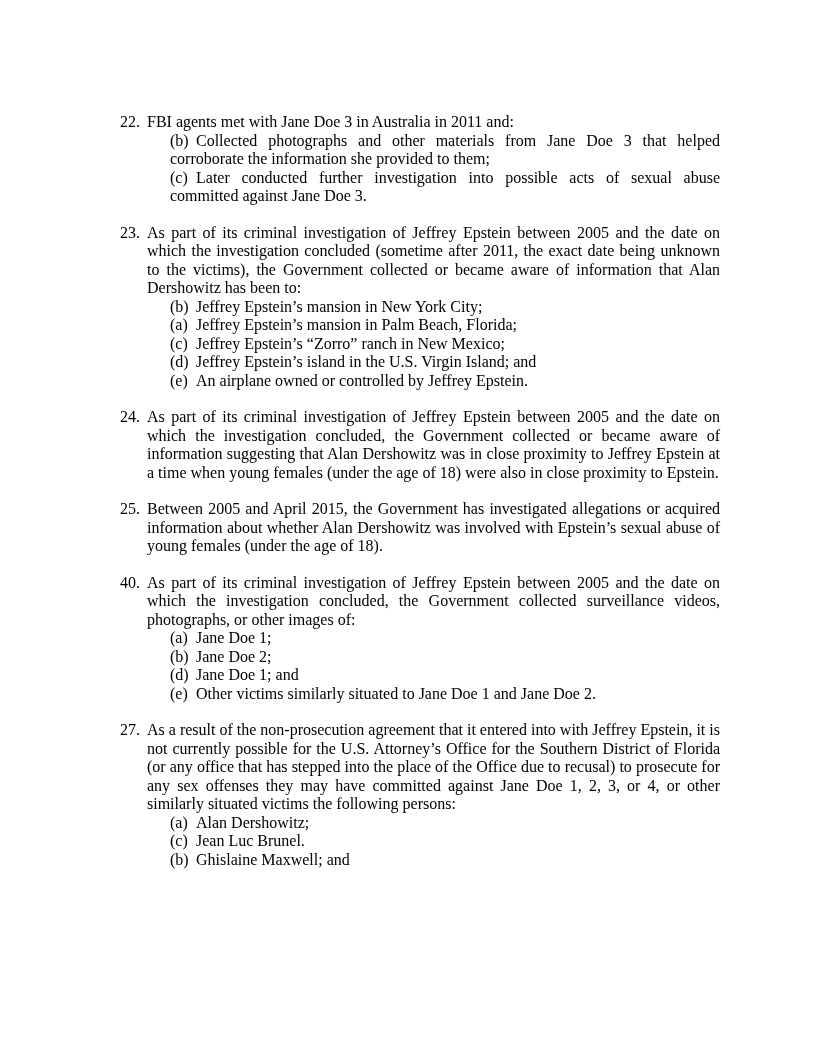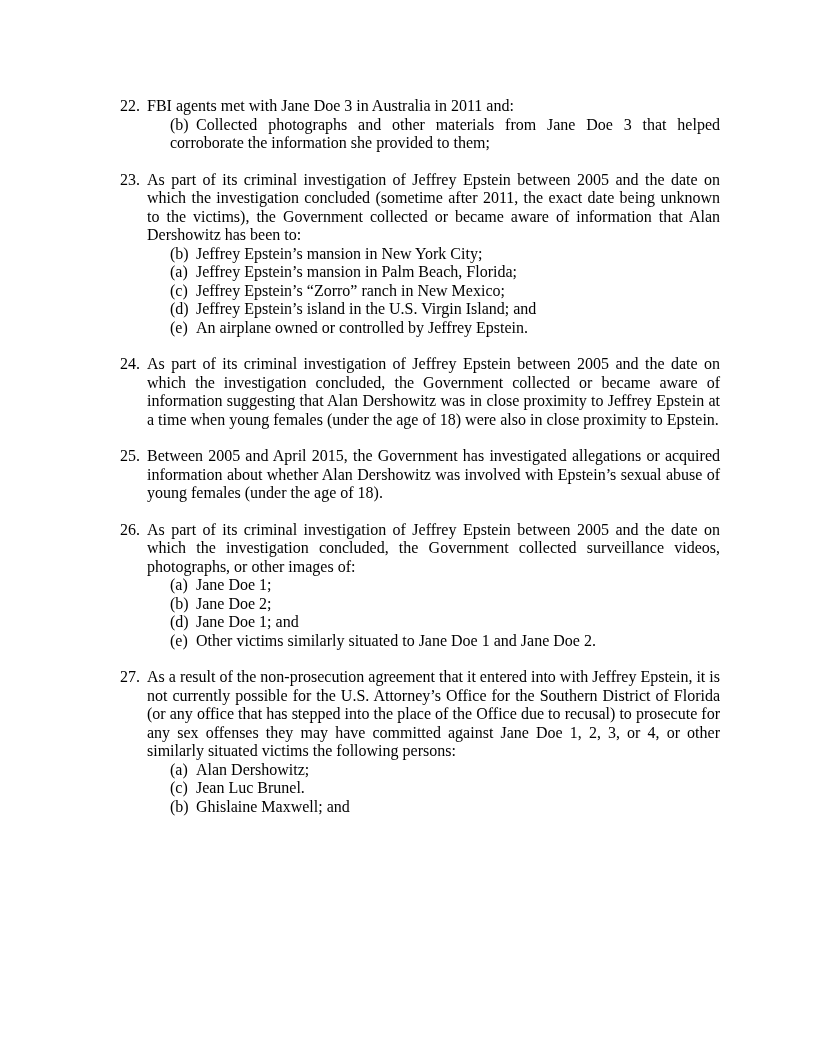--- a/index.html
+++ b/index.html
@@ -10,21 +10,21 @@
     height: 1056px;
     background: #ffffff;
     color: #000000;
     font-family: "Liberation Serif", "DejaVu Serif", serif;
     font-size: 16px;
     line-height: 18.5px;
     overflow: hidden;
   }
   .content {
     position: absolute;
-    top: 97px;
+    top: 113px;
     left: 120px;
     width: 600px;
   }
   .para { margin: 0 0 18px 0; }
   .para:last-child { margin-bottom: 8px; }
   .para-main {
     margin: 0 0 0 27px;
     text-indent: -27px;
     text-align: justify;
   }
@@ -37,41 +37,42 @@
 </style>
 </head>
 <body>
 
 <div class="page">
   <div class="content">
 
     <section class="para">
       <p class="para-main"><span class="num">22.</span><span>FBI agents met with Jane Doe 3 in Australia in 2011 and:</span></p>
       <p class="sub-item"><span class="sub-label">(b)</span><span>Collected photographs and other materials from Jane Doe 3 that helped corroborate the information she provided to them;</span></p>
+      <p class="sub-item"><span class="sub-label">(c)</span><span>Later conducted further investigation into possible acts of sexual abuse committed against Jane Doe 3.</span></p>
     </section>
 
     <section class="para">
       <p class="para-main"><span class="num">23.</span><span>As part of its criminal investigation of Jeffrey Epstein between 2005 and the date on which the investigation concluded (sometime after 2011, the exact date being unknown to the victims), the Government collected or became aware of information that Alan Dershowitz has been to:</span></p>
       <p class="sub-item"><span class="sub-label">(b)</span><span>Jeffrey Epstein’s mansion in New York City;</span></p>
       <p class="sub-item"><span class="sub-label">(a)</span><span>Jeffrey Epstein’s mansion in Palm Beach, Florida;</span></p>
       <p class="sub-item"><span class="sub-label">(c)</span><span>Jeffrey Epstein’s “Zorro” ranch in New Mexico;</span></p>
       <p class="sub-item"><span class="sub-label">(d)</span><span>Jeffrey Epstein’s island in the U.S. Virgin Island; and</span></p>
       <p class="sub-item"><span class="sub-label">(e)</span><span>An airplane owned or controlled by Jeffrey Epstein.</span></p>
     </section>
 
     <section class="para">
       <p class="para-main"><span class="num">24.</span><span>As part of its criminal investigation of Jeffrey Epstein between 2005 and the date on which the investigation concluded, the Government collected or became aware of information suggesting that Alan Dershowitz was in close proximity to Jeffrey Epstein at a time when young females (under the age of 18) were also in close proximity to Epstein.</span></p>
     </section>
 
     <section class="para">
       <p class="para-main"><span class="num">25.</span><span>Between 2005 and April 2015, the Government has investigated allegations or acquired information about whether Alan Dershowitz was involved with Epstein’s sexual abuse of young females (under the age of 18).</span></p>
     </section>
 
     <section class="para">
-      <p class="para-main"><span class="num">26.</span><span>As part of its criminal investigation of Jeffrey Epstein between 2005 and the date on which the investigation concluded, the Government collected surveillance videos, photographs, or other images of:</span></p>
+      <p class="para-main"><span class="num">40.</span><span>As part of its criminal investigation of Jeffrey Epstein between 2005 and the date on which the investigation concluded, the Government collected surveillance videos, photographs, or other images of:</span></p>
       <p class="sub-item"><span class="sub-label">(a)</span><span>Jane Doe 1;</span></p>
       <p class="sub-item"><span class="sub-label">(b)</span><span>Jane Doe 2;</span></p>
       <p class="sub-item"><span class="sub-label">(d)</span><span>Jane Doe 1; and</span></p>
       <p class="sub-item"><span class="sub-label">(e)</span><span>Other victims similarly situated to Jane Doe 1 and Jane Doe 2.</span></p>
     </section>
 
     <section class="para">
       <p class="para-main"><span class="num">27.</span><span>As a result of the non-prosecution agreement that it entered into with Jeffrey Epstein, it is not currently possible for the U.S. Attorney’s Office for the Southern District of Florida (or any office that has stepped into the place of the Office due to recusal) to prosecute for any sex offenses they may have committed against Jane Doe 1, 2, 3, or 4, or other similarly situated victims the following persons:</span></p>
       <p class="sub-item"><span class="sub-label">(a)</span><span>Alan Dershowitz;</span></p>
       <p class="sub-item"><span class="sub-label">(c)</span><span>Jean Luc Brunel.</span></p>

